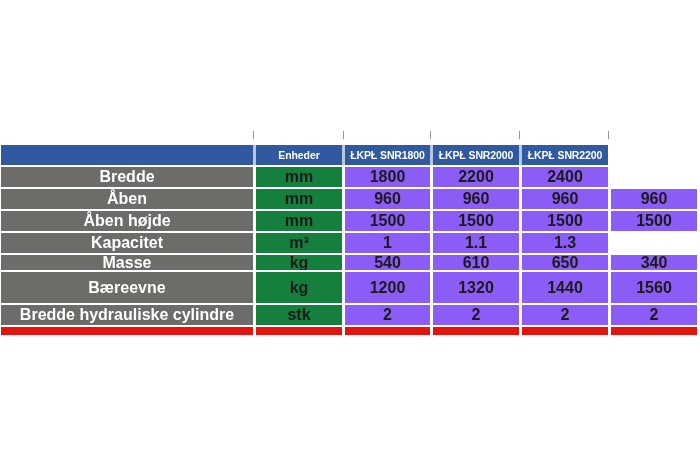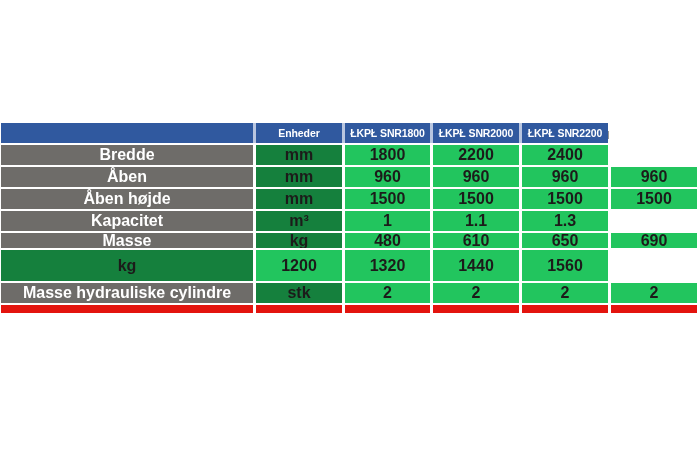--- a/index.html
+++ b/index.html
@@ -11,21 +11,21 @@
   .page {
     position: relative;
     width: 700px;
     height: 470px;
     background: #ffffff;
     overflow: hidden;
   }
   .spec-table {
     position: absolute;
     left: 1px;
-    top: 123px;
+    top: 145px;
     width: 696px;
   }
   .t-row {
     display: grid;
     grid-template-columns: 252px 86px 85px 86px 86px 86px;
     column-gap: 3px;
     margin-bottom: 2px;
     height: 20px;
   }
   .t-row.header-row {
@@ -50,21 +50,21 @@
     align-items: center;
     justify-content: center;
     font-weight: bold;
     font-size: 16px;
     color: #1c1b1a;
     white-space: nowrap;
     overflow: hidden;
   }
   .cell.label-cell { background: #6e6c69; color: #ffffff; }
   .cell.unit-cell  { background: #15803d; }
-  .cell.value-cell { background: #22c55e; }
+  .cell.value-cell { background: #8b5cf6; }
   .cell.red-cell   { background: #e3140e; }
   .col-tick {
     position: absolute;
     top: 131px;
     width: 1px;
     height: 8px;
     background: #9a9895;
   }
   .tick-1 { left: 253px; }
   .tick-2 { left: 343px; }
@@ -123,36 +123,37 @@
       <div class="cell label-cell">Kapacitet</div>
       <div class="cell unit-cell">m³</div>
       <div class="cell value-cell">1</div>
       <div class="cell value-cell">1.1</div>
       <div class="cell value-cell">1.3</div>
     </div>
 
     <div class="t-row row-masse">
       <div class="cell label-cell">Masse</div>
       <div class="cell unit-cell">kg</div>
-      <div class="cell value-cell">480</div>
+      <div class="cell value-cell">540</div>
       <div class="cell value-cell">610</div>
       <div class="cell value-cell">650</div>
-      <div class="cell value-cell">690</div>
+      <div class="cell value-cell">340</div>
     </div>
 
     <div class="t-row row-tall">
+      <div class="cell label-cell">Bæreevne</div>
       <div class="cell unit-cell">kg</div>
       <div class="cell value-cell">1200</div>
       <div class="cell value-cell">1320</div>
       <div class="cell value-cell">1440</div>
       <div class="cell value-cell">1560</div>
     </div>
 
     <div class="t-row">
-      <div class="cell label-cell">Masse hydrauliske cylindre</div>
+      <div class="cell label-cell">Bredde hydrauliske cylindre</div>
       <div class="cell unit-cell">stk</div>
       <div class="cell value-cell">2</div>
       <div class="cell value-cell">2</div>
       <div class="cell value-cell">2</div>
       <div class="cell value-cell">2</div>
     </div>
 
     <div class="t-row red-row">
       <div class="cell red-cell"></div>
       <div class="cell red-cell"></div>

